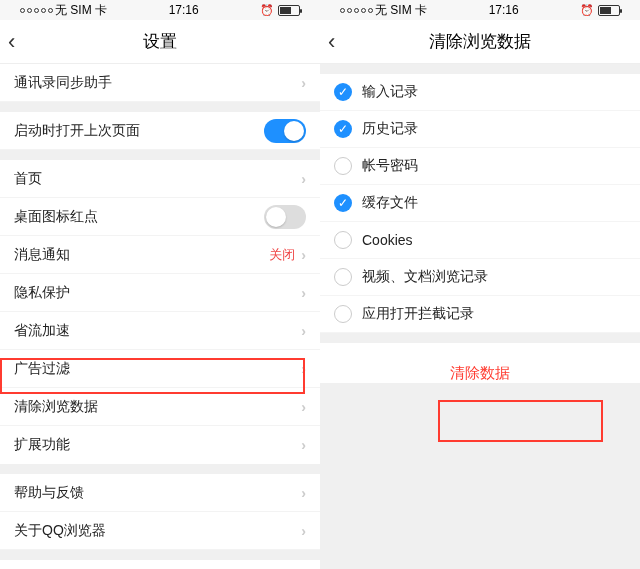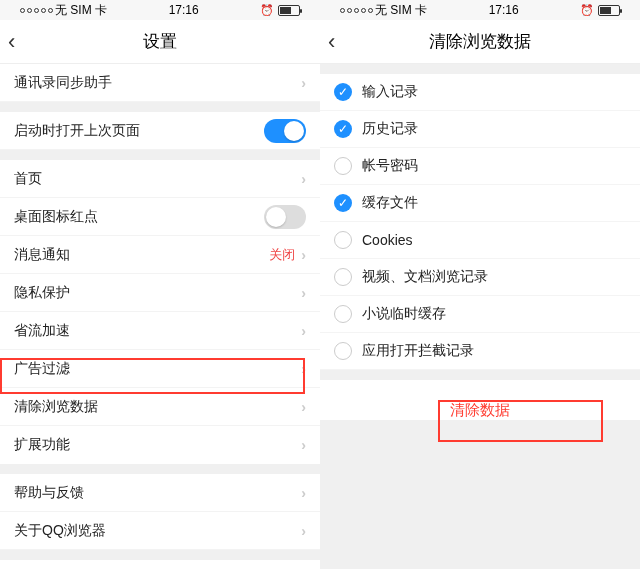--- a/index.html
+++ b/index.html
@@ -221,24 +221,20 @@
       <div class="check-row">
         <span class="circle unchecked"></span>
         <span>Cookies</span>
       </div>
       <div class="check-row">
         <span class="circle unchecked"></span>
         <span>视频、文档浏览记录</span>
       </div>
       <div class="check-row">
         <span class="circle unchecked"></span>
-        <span>小说临时缓存</span>
-      </div>
-      <div class="check-row">
-        <span class="circle unchecked"></span>
         <span>应用打开拦截记录</span>
       </div>
     </div>
 
   <div class="clear-btn">
     <span>清除数据</span>
   </div>
 
   <div class="highlight hl2"></div>
 </div>

